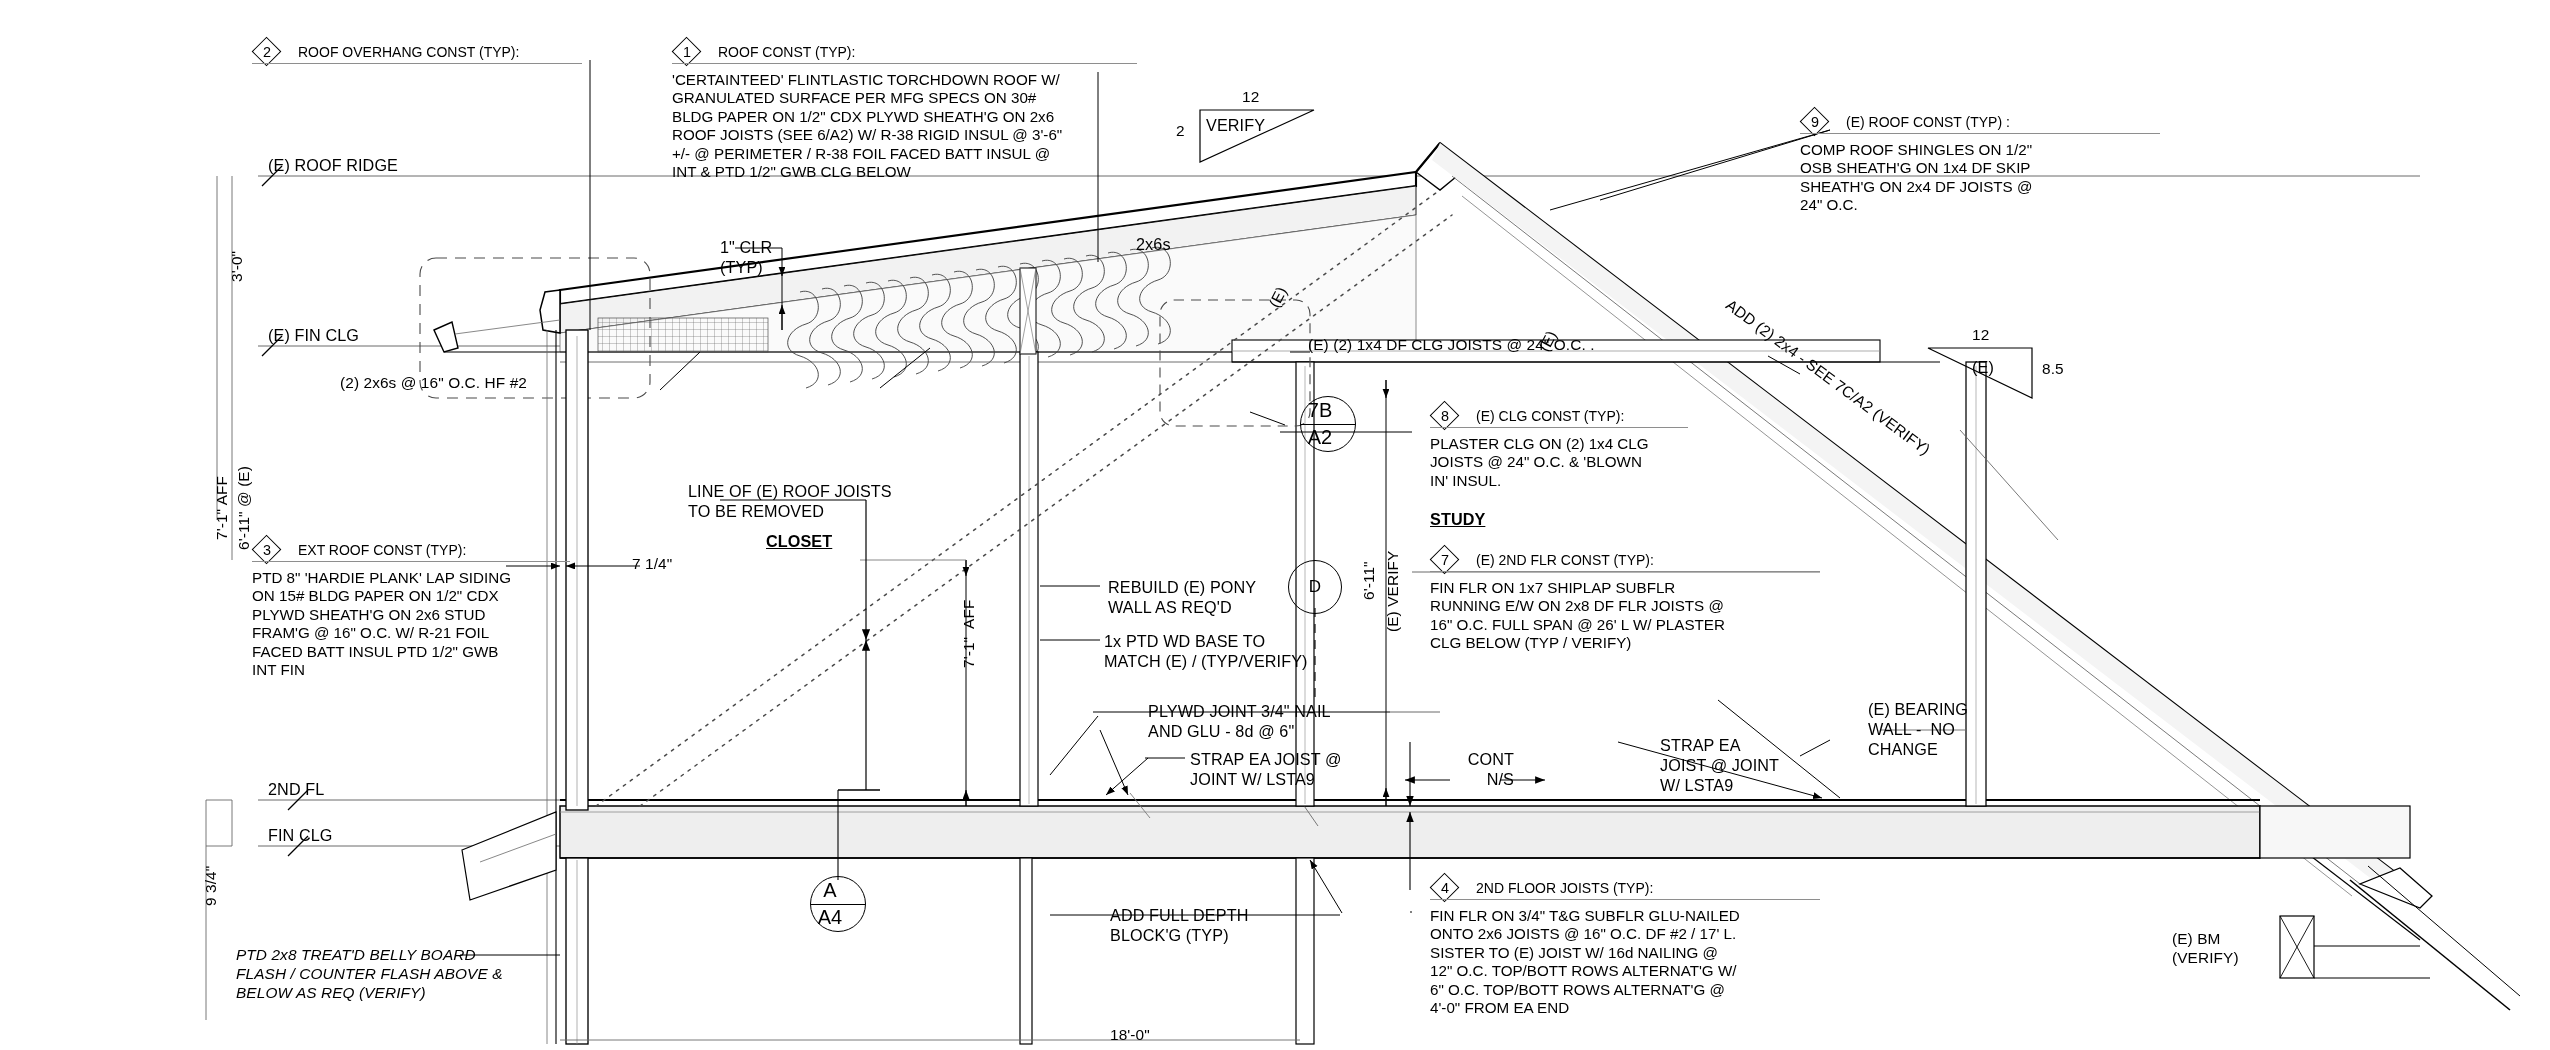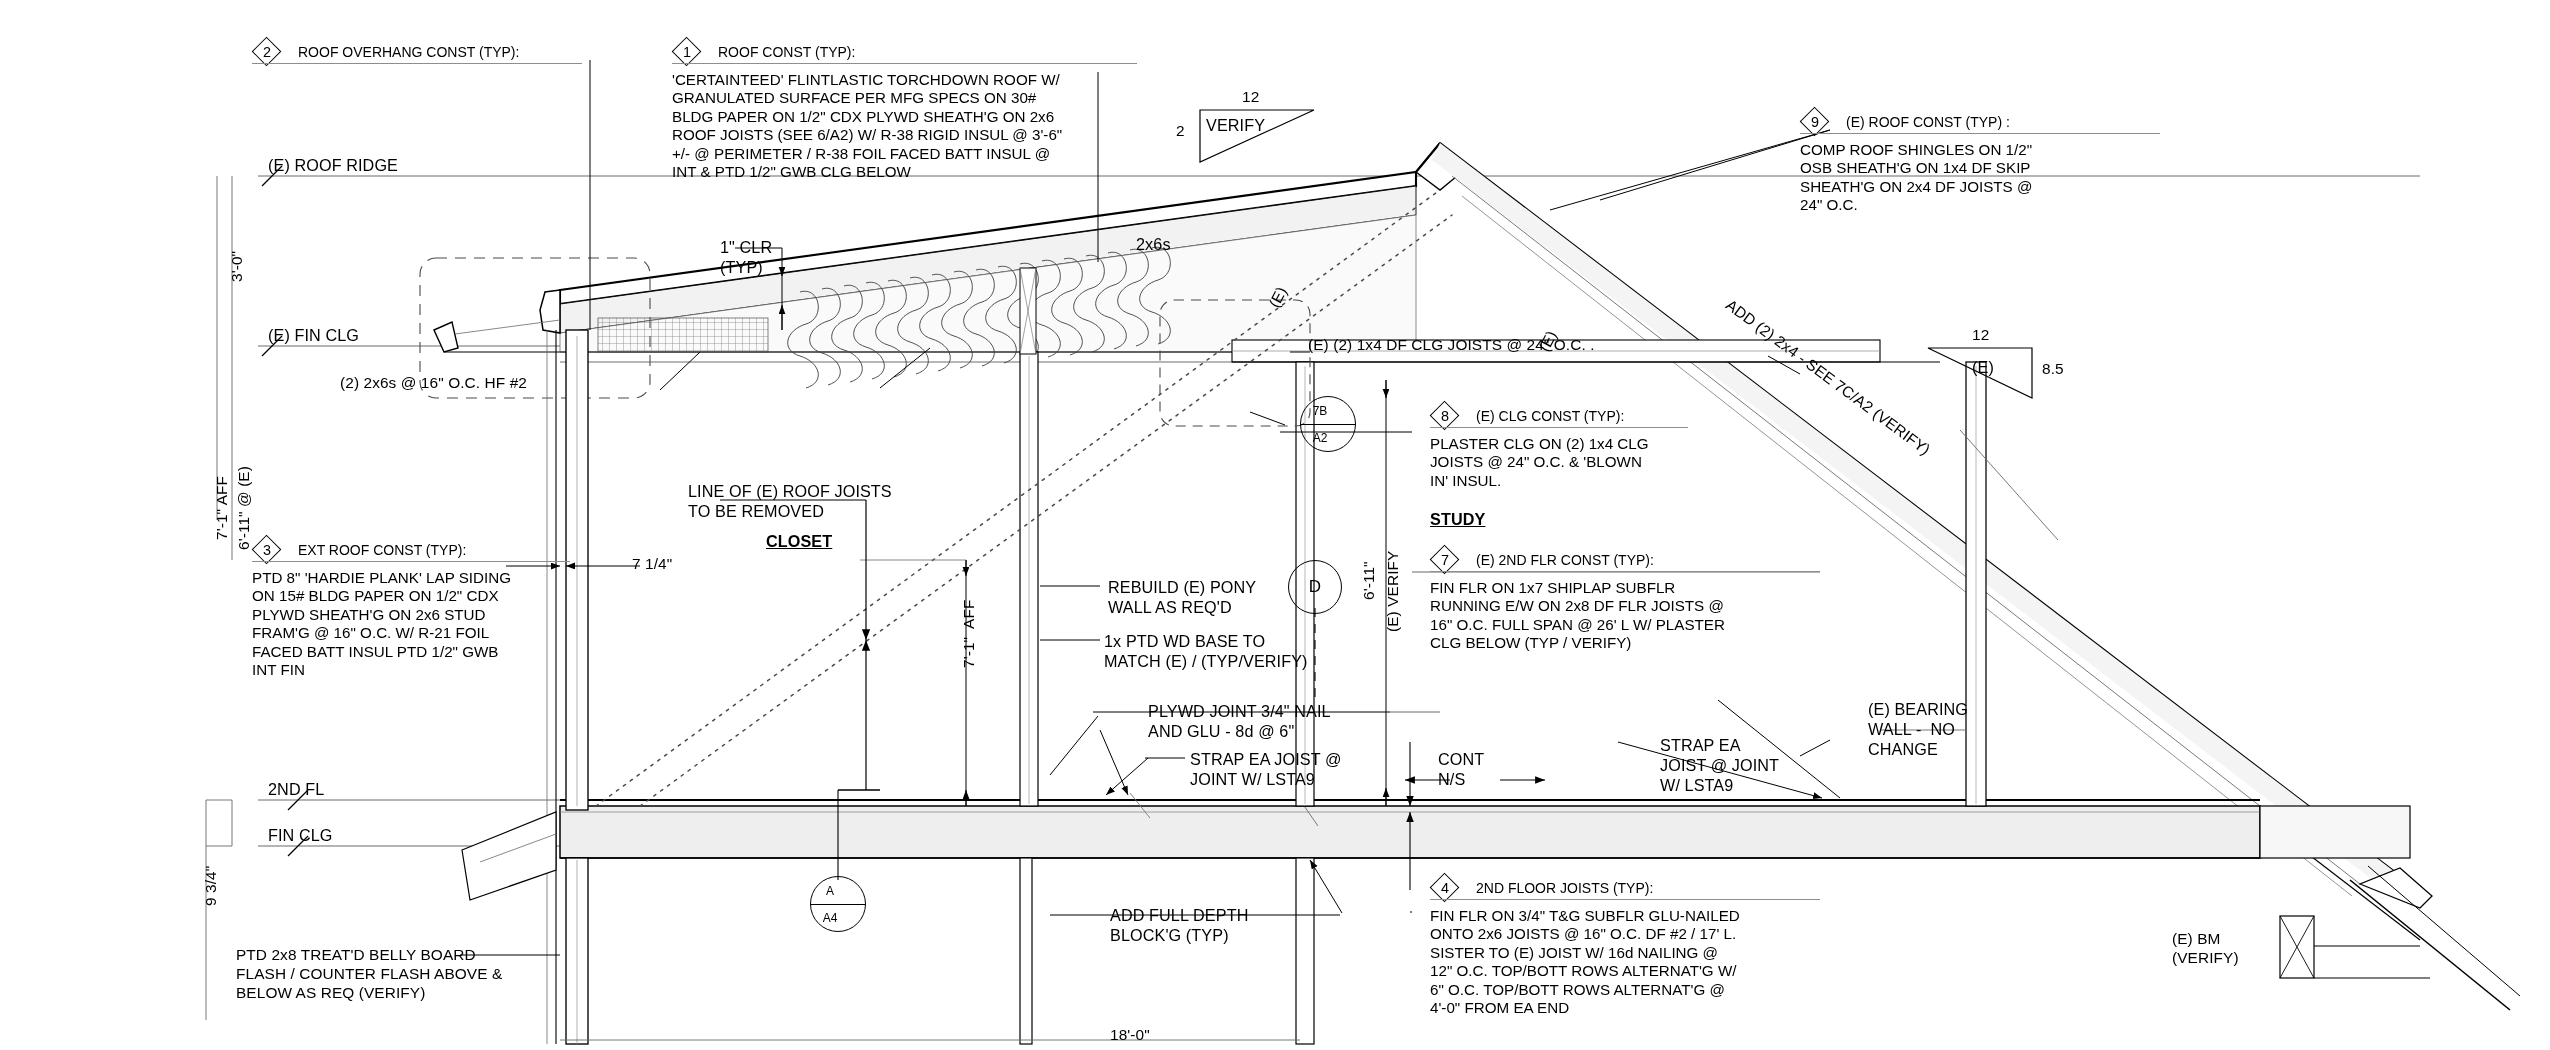--- a/index.html
+++ b/index.html
@@ -10,41 +10,41 @@
     -webkit-font-smoothing:antialiased;
   }
   #sheet{position:absolute;left:0;top:0;width:2550px;height:1050px;}
   svg#dwg{position:absolute;left:0;top:0;width:2550px;height:1050px;}
 
   
   .tx{position:absolute;white-space:pre;line-height:1.22;letter-spacing:.1px;}
   .t15{font-size:15.4px;}
   .t16{font-size:16.2px;}
   .bold{font-weight:bold;}
-  .ctr{text-align:left;}
+  .ctr{text-align:right;}
   .vert{transform-origin:0 0;}
 
   
   .note{position:absolute;}
   .note .hdr{position:relative;height:24px;}
   .note .hdrline{position:absolute;left:0;right:0;bottom:0;height:1px;background:#8e8e8e;}
   .note .hdrtitle{position:absolute;left:46px;bottom:4px;font-size:14px;white-space:pre;}
   .note .body{position:relative;font-size:15.2px;line-height:1.21;padding-top:7px;white-space:pre;}
 
   
   .dia{position:absolute;width:30px;height:30px;left:0;top:-3px;}
   .dia .sh{position:absolute;left:4px;top:4px;width:21px;height:21px;border:1.15px solid #000;
            transform:rotate(45deg);box-sizing:border-box;}
   .dia .n{position:absolute;left:0;top:0;width:30px;height:30px;display:flex;align-items:center;
           justify-content:center;font-size:14.4px;}
 
   
   .bub{position:absolute;border:1.2px solid #000;border-radius:50%;box-sizing:border-box;}
   .bub .div{position:absolute;left:0;right:0;top:50%;height:1.2px;background:#000;}
-  .bub .up,.bub .dn{position:absolute;left:0;right:16px;display:flex;align-items:center;justify-content:center;font-size:12px;}
+  .bub .up,.bub .dn{position:absolute;left:0;right:16px;display:flex;align-items:center;justify-content:center;font-size:20px;}
   .bub .up{top:0;height:50%;}
   .bub .dn{bottom:0;height:50%;}
   .bubp{position:absolute;border:1.2px solid #000;border-radius:50%;box-sizing:border-box;
         display:flex;align-items:center;justify-content:center;font-size:17px;}
 
   
   .slope{position:absolute;}
 </style>
 </head>
 <body>
@@ -483,21 +483,21 @@
 JOIST @ JOINT
 W/ LSTA9</div>
 
 <div class="tx t16" style="left:1868px;top:700px;">(E) BEARING
 WALL -  NO
 CHANGE</div>
 
 <div class="tx t16" style="left:1110px;top:906px;">ADD FULL DEPTH
 BLOCK'G (TYP)</div>
 
-<div class="tx t15" style="left:236px;top:946px;">PTD 2x8 TREAT'D BELLY BOARD
+<div class="tx t15" style="left:236px;top:946px;font-style:italic;">PTD 2x8 TREAT'D BELLY BOARD
 FLASH / COUNTER FLASH ABOVE &amp;
 BELOW AS REQ (VERIFY)</div>
 
 <div class="tx t15" style="left:2172px;top:930px;">(E) BM
 (VERIFY)</div>
 
 <div class="tx t15" style="left:1110px;top:1026px;">18'-0"</div>
 
 <div class="slope" style="left:1190px;top:100px;width:132px;height:68px;">
   <svg width="132" height="68" viewBox="0 0 132 68">

